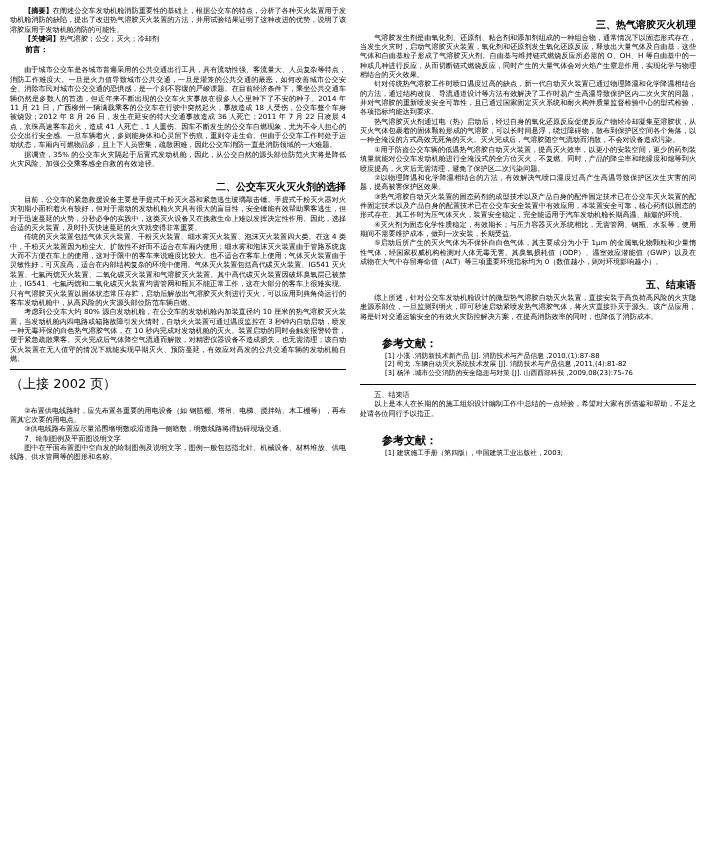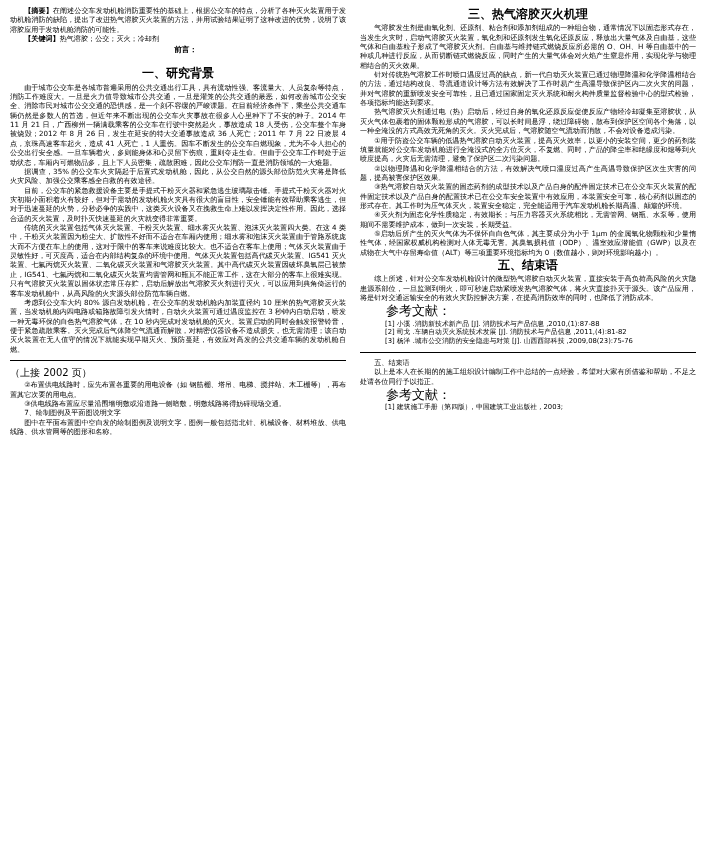--- a/index.html
+++ b/index.html
@@ -35,77 +35,76 @@
   .col.left { border-right: 0px solid transparent; }
   p {
     margin: 0 0 0px 0;
     text-indent: 2em;
     font-size: 7.1px;
     line-height: 1.32;
   }
   .abstract-block p { text-indent: 2em; }
   .label-bold { font-weight: bold; }
   h2.section {
-    text-align: center;
-    font-size: 12px;
+    text-align: right;
+    font-size: 10px;
     font-weight: bold;
-    margin: 0 0 1px 0;
+    margin: 12px 0 1px 0;
     line-height: 1.35;
     text-indent: 0;
   }
   .preface {
-    text-align: center;
     font-weight: bold;
     font-size: 7.6px;
     margin: 2px 0 10px 0;
   }
   .refs-title {
-    font-size: 13px;
-    font-weight: normal;
-    margin: 0 0 0 0;
+    font-size: 11px;
+    font-weight: bold;
+    margin: 16px 0 0 0;
     text-indent: 2em;
   }
   .ref-item {
     font-size: 6.8px;
     line-height: 1.3;
     text-indent: 0;
     margin: 0;
     padding-left: 25px;
   }
   .hr-sep {
     border: 0;
     border-top: 1px solid #000;
     margin: 6px 0 5px 0;
     width: 100%;
   }
   .bottom-block { margin-top: 2px; }
   .cont-note {
-    font-size: 10px;
+    font-size: 13px;
     text-indent: 0;
-    margin: 0 0 1px 0;
+    margin: 0 0 13px 0;
   }
 </style>
 </head>
 <body>
 
 <div class="page">
   <div class="cols">
 
     <div class="col left">
 
       <div class="abstract-block">
         <p><span class="label-bold">【摘要】</span><span>在阐述公交车发动机舱消防重要性的基础上，根据公交车的特点，分析了各种灭火装置用于发动机舱消防的缺陷，提出了改进热气溶胶灭火装置的方法，并用试验结果证明了这种改进的优势，说明了该溶胶应用于发动机舱消防的可能性。</span></p>
         <p><span class="label-bold">【关键词】</span><span>热气溶胶；公交；灭火；冷却剂</span></p>
       </div>
 
       <p class="preface">前言：</p>
-      <h2 class="section">一、研究背景</h2>
       <p>由于城市公交车是各城市普遍采用的公共交通出行工具，具有流动性强、客流量大、人员复杂等特点，消防工作难度大。一旦是火力值导致城市公共交通，一旦是灌笼的公共交通的最恶，如何改善城市公交安全、消除市民对城市公交交通的恐惧感，是一个刻不容缓的严峻课题。在目前经济条件下，乘坐公共交通车辆仍然是多数人的首选，但近年来不断出现的公交车火灾事故在很多人心里种下了不安的种子。2014 年 11 月 21 日，广西柳州一辆满载乘客的公交车在行驶中突然起火，事故造成 18 人受伤，公交车整个车身被烧毁；2012 年 8 月 26 日，发生在延安的特大交通事故造成 36 人死亡；2011 年 7 月 22 日凌晨 4 点，京珠高速客车起火，造成 41 人死亡，1 人重伤。因车不断发生的公交车自燃现象，尤为不令人担心的公交出行安全感。一旦车辆着火，多则能身体和心灵留下伤痕，重则夺走生命。但由于公交车工作时处于运动状态，车厢内可燃物品多，且上下人员密集，疏散困难，因此公交车消防一直是消防领域的一大难题。</p>
       <p>据调查，35% 的公交车火灾隔起于后置式发动机舱，因此，从公交自然的源头部位防范火灾将是降低火灾风险、加强公交乘客感全自救的有效途径。</p>
 
+      <h2 class="section">二、公交车灭火灭火剂的选择</h2>
       <p>目前，公交车的紧急救援设备主要是手提式干粉灭火器和紧急逃生玻璃敲击锤。手提式干粉灭火器对火灾初期小面积着火有较好，但对于需动的发动机舱火灾具有很大的盲目性，安全锤能有效帮助乘客逃生，但对于迅速蔓延的火势，分秒必争的实践中，这类灭火设备又在挽救生命上难以发挥决定性作用。因此，选择合适的灭火装置，及时扑灭快速蔓延的火灾就变得非常重要。</p>
       <p>传统的灭火装置包括气体灭火装置、干粉灭火装置、细水雾灭火装置、泡沫灭火装置四大类。在这 4 类中，干粉灭火装置因为粉尘大、扩散性不好而不适合在车厢内使用；细水雾和泡沫灭火装置由于管路系统庞大而不方便在车上的使用，这对于限中的客车来说难度比较大。也不适合在客车上使用；气体灭火装置由于灵敏性好，可灭度高，适合在内部结构复杂的环境中使用。气体灭火装置包括高代碳灭火装置、IG541 灭火装置、七氟丙烷灭火装置、二氧化碳灭火装置和气溶胶灭火装置。其中高代碳灭火装置因破坏臭氧层已被禁止，IG541、七氟丙烷和二氧化碳灭火装置均需管网和瓶瓦不能正常工作，这在大部分的客车上很难实现。只有气溶胶灭火装置以固体状态常压存贮，启动后解放出气溶胶灭火剂进行灭火，可以应用到典角倚运行的客车发动机舱中，从高风险的火灾源头部位防范车辆自燃。</p>
       <p>考虑到公交车大约 80% 源自发动机舱，在公交车的发动机舱内加装直径约 10 厘米的热气溶胶灭火装置，当发动机舱内四电路或箱路故障引发火情时，自动火火装置可通过温度监控在 3 秒钟内自动启动，喷发一种无毒环保的白色热气溶胶气体，在 10 秒内完成对发动机舱的灭火。装置启动的同时会触发报警铃音，便于紧急疏散乘客。灭火完成后气体降空气流通而解散，对精密仪器设备不造成损失，也无需清理；该自动灭火装置在无人值守的情况下就能实现早期灭火、预防蔓延，有效应对高发的公共交通车辆的发动机舱自燃。</p>
 
       <hr class="hr-sep">
 
       <div class="bottom-block">
         <p class="cont-note">（上接 2002 页）</p>
         <p>②布置供电线路时，应先布置各重要的用电设备（如 钢筋棚、塔吊、电梯、搅拌站、木工棚等），再布置其它次要的用电点。</p>
         <p>③供电线路布置应尽量沿围墙明敷或沿道路一侧暗敷，明敷线路将得妨碍现场交通。</p>

